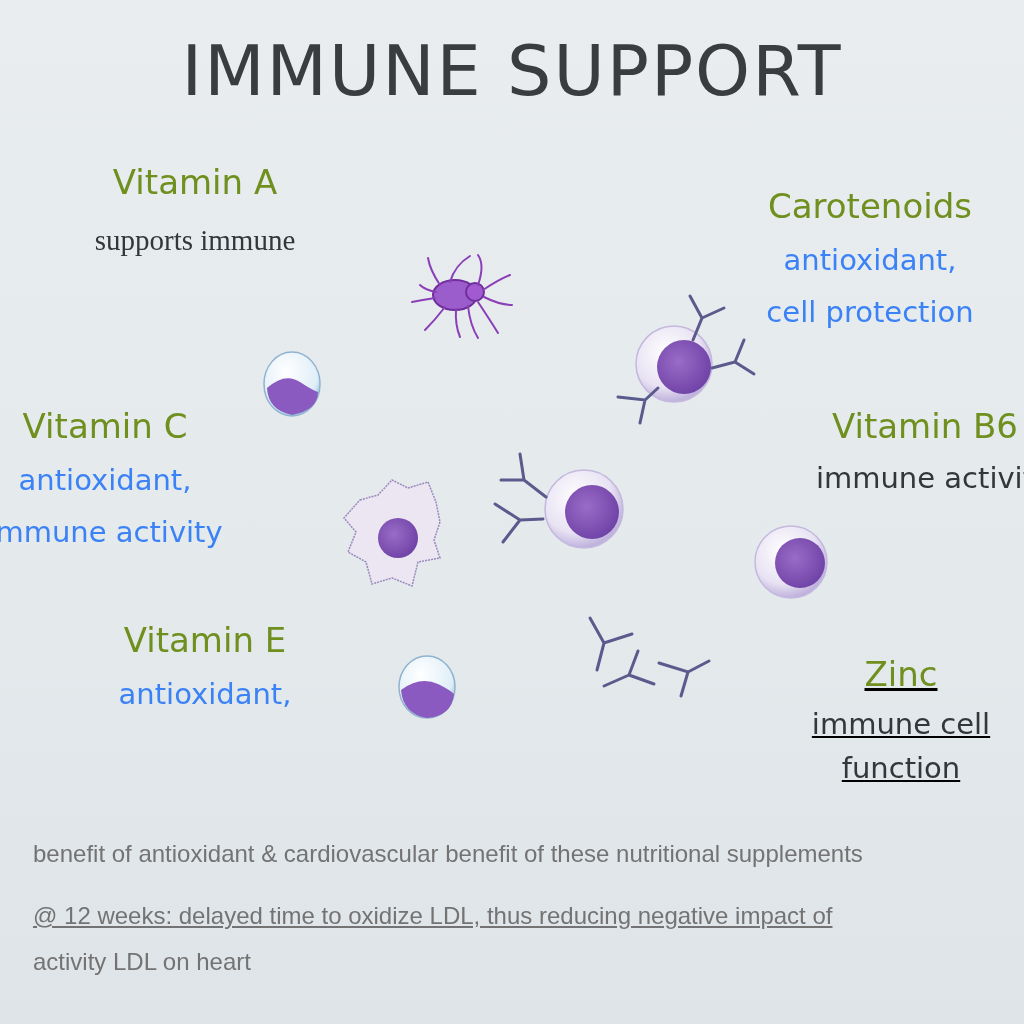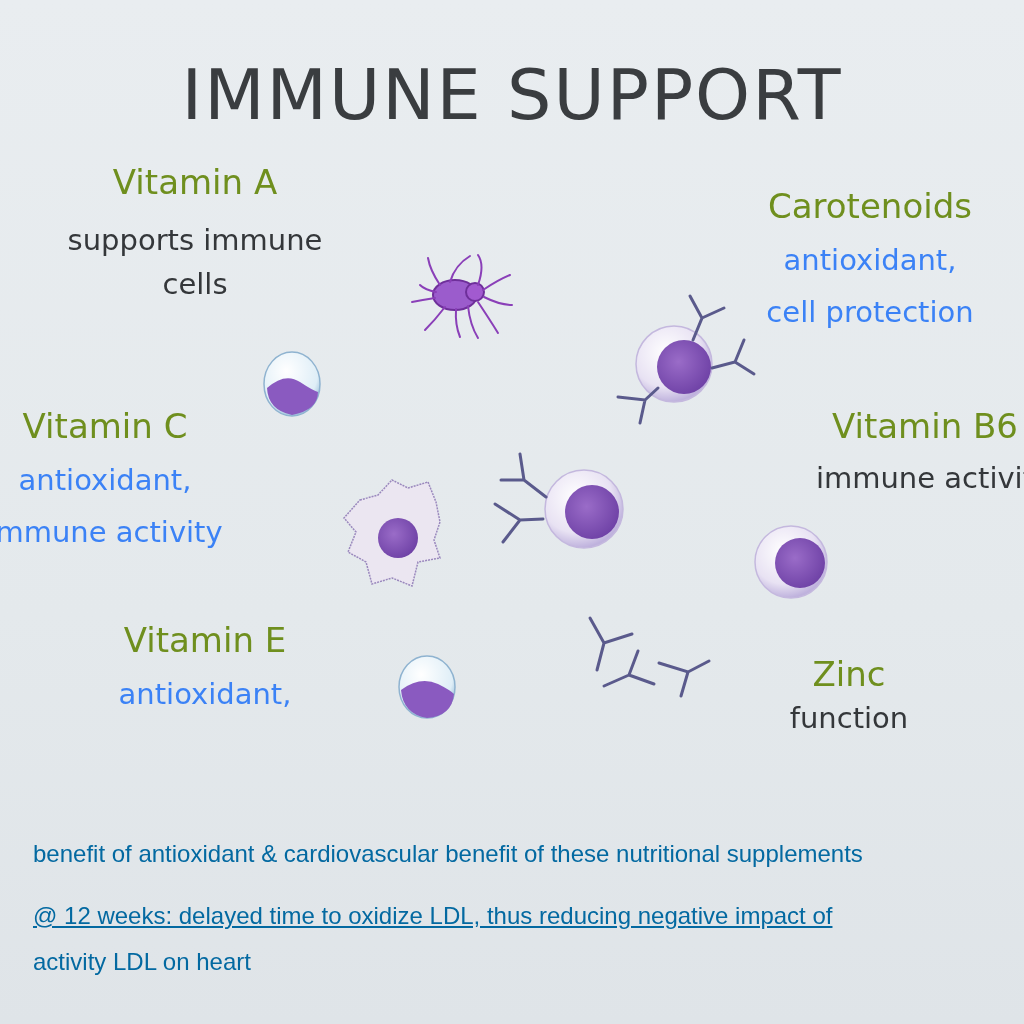--- a/index.html
+++ b/index.html
@@ -3,38 +3,37 @@
 <meta charset="utf-8">
 <style>
   html, body { margin:0; padding:0; }
   body {
     width:1024px; height:1024px; overflow:hidden; position:relative;
     background: linear-gradient(180deg, #e9edf0 0%, #e4e9ec 60%, #dfe4e8 100%);
     font-family: "DejaVu Sans", sans-serif;
   }
   .title {
     position:absolute; left:0; top:30px; width:1024px; text-align:center;
-    font-size:70px; letter-spacing:2px; color:#3a3d40; font-weight:normal;margin-top:24px;
+    font-size:70px; letter-spacing:2px; color:#3a3d40; font-weight:normal;
   }
   .block { position:absolute; text-align:center; white-space:nowrap; }
   .nutrient { color:#6f8f1e; font-size:34px; line-height:44px; }
   .desc { color:#34373a; font-size:29px; line-height:44px; }
   .desc2 { color:#3b82f6; font-size:29px; line-height:52px; }
-  .footer { position:absolute; left:33px; color:#0369a1; font-size:24px; white-space:nowrap; font-family:"Liberation Sans", sans-serif; }
+  .footer { position:absolute; left:33px; color:#737373; font-size:24px; white-space:nowrap; font-family:"Liberation Sans", sans-serif; }
   svg.art { position:absolute; left:0; top:0; }
 </style>
 </head>
 <body>
 
 <div class="title">IMMUNE SUPPORT</div>
 
 <div class="block" style="left:40px; top:160px; width:310px;">
   <div class="nutrient">Vitamin A</div>
-  <div class="desc" style="margin-top:14px;">supports immune</div>
-  <div class="desc">cells</div>
+  <div class="desc" style="margin-top:14px;font-family:Liberation Serif, serif;">supports immune</div>
 </div>
 
 <div class="block" style="left:740px; top:160px; width:260px;margin-top:24px;">
   <div class="nutrient">Carotenoids</div>
   <div class="desc2" style="margin-top:6px;">antioxidant,</div>
   <div class="desc2">cell protection</div>
 </div>
 
 <div class="block" style="left:-15px; top:404px; width:240px;">
   <div class="nutrient">Vitamin C</div>
@@ -45,22 +44,23 @@
 <div class="block" style="left:805px; top:404px; width:240px;">
   <div class="nutrient">Vitamin B6</div>
   <div class="desc" style="margin-top:8px;">immune activit</div>
 </div>
 
 <div class="block" style="left:70px; top:618px; width:270px;">
   <div class="nutrient">Vitamin E</div>
   <div class="desc2" style="margin-top:6px;">antioxidant,</div>
 </div>
 
-<div class="block" style="left:744px; top:652px; width:210px;">
+<div class="block" style="left:796px; top:652px; width:210px;text-decoration:underline;">
   <div class="nutrient">Zinc</div>
+  <div class="desc" style="margin-top:6px;">immune cell</div>
   <div class="desc">function</div>
 </div>
 
 <div class="footer" style="top:840px;">benefit of antioxidant &amp; cardiovascular benefit of these nutritional supplements</div>
 <div class="footer" style="top:902px;text-decoration:underline;">@ 12 weeks: delayed time to oxidize LDL, thus reducing negative impact of</div>
 <div class="footer" style="top:948px;">activity LDL on heart</div>
 
 <svg class="art" width="1024" height="1024" viewBox="0 0 1024 1024">
   <defs>
     <radialGradient id="shell" cx="40%" cy="35%" r="65%">

